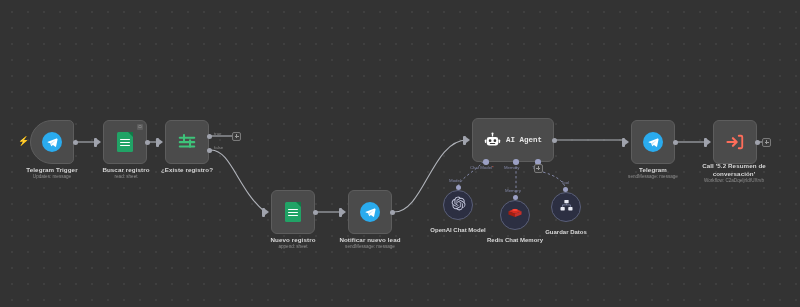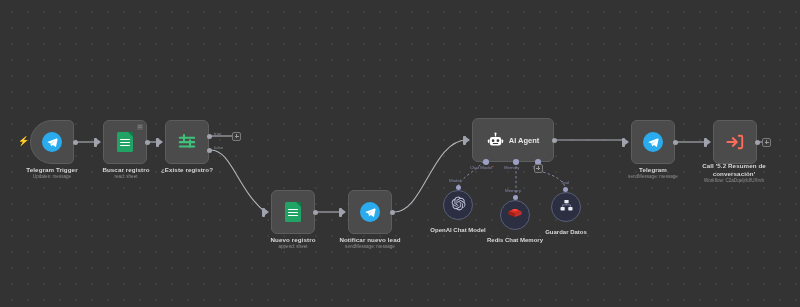--- a/index.html
+++ b/index.html
@@ -33,20 +33,21 @@
     display: flex;
     align-items: center;
     justify-content: center;
   }
   .node.trigger {
     border-top-left-radius: 26px;
     border-bottom-left-radius: 26px;
   }
   .node.wide {
     width: 80px;
+    font-family: Liberation Mono, monospace;
   }
   .node .glyph { display: flex; align-items: center; justify-content: center; }
 
   .node-label {
     position: absolute;
     text-align: center;
     color: #d8d8d8;
     font-size: 6.2px;
     font-weight: bold;
     line-height: 8px;

